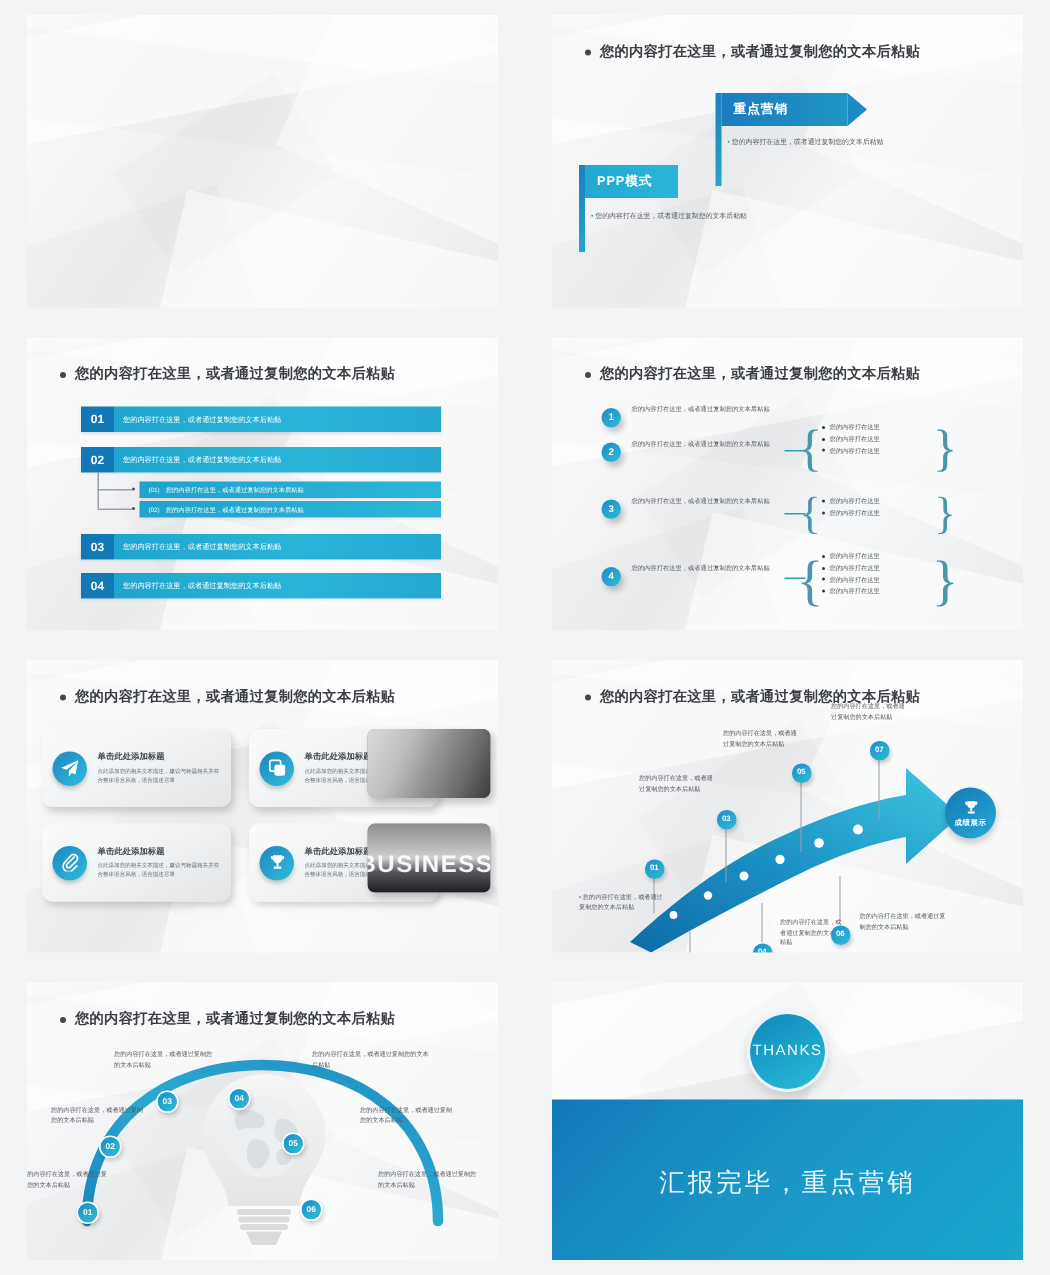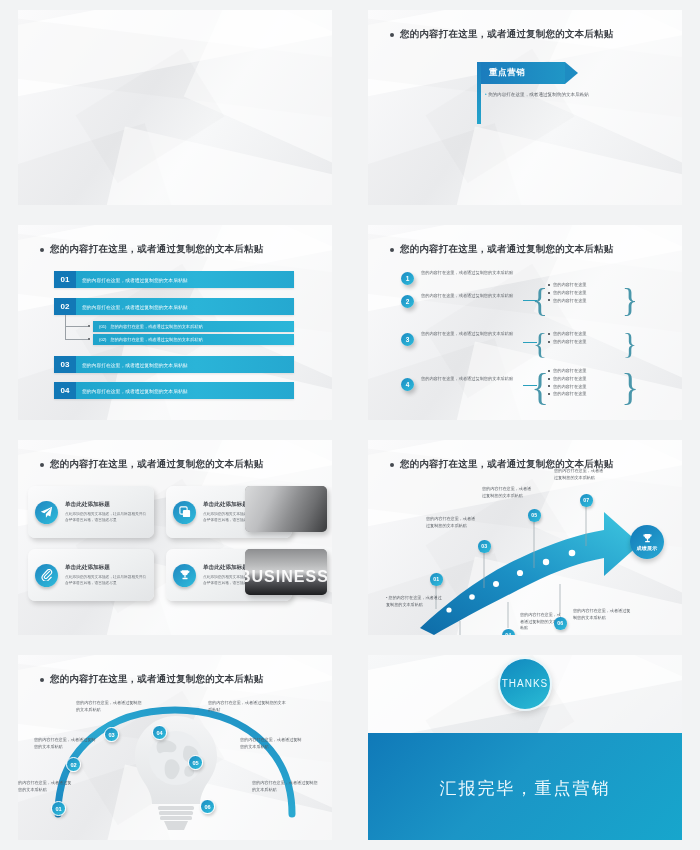--- a/index.html
+++ b/index.html
@@ -197,21 +197,21 @@
   
   .thanks-bg{
     position:absolute;left:0;right:0;bottom:0;top:42%;
     background:linear-gradient(135deg,#1079b8 0%,#1b95c6 45%,#17a6cc 100%);
   }
   .thanks-top{
     position:absolute;left:0;right:0;top:0;height:42%;
     background:linear-gradient(140deg,#f7f8f9,#eceef0 60%,#e3e5e8);
   }
   .thanks-circle{
-    position:absolute;left:50%;top:2px;transform:translateX(-50%);
+    position:absolute;left:50%;top:19px;transform:translateX(-50%);
     width:54px;height:54px;border-radius:50%;
     background:linear-gradient(150deg,#1288bf 0%,#1ba2c9 50%,#2bbcd6 100%);
     border:2.5px solid rgba(255,255,255,.9);
     display:flex;align-items:center;justify-content:center;
     color:#eafaff;font-size:10px;letter-spacing:1px;
     text-align:center;line-height:1.25;padding:0 7px;
     box-shadow:0 3px 7px rgba(0,0,0,.15);
   }
   .thanks-line{
     position:absolute;left:0;right:0;top:122px;text-align:center;
@@ -255,20 +255,28 @@
       <div class="flag" style="left:68px;top:52px;width:120px;height:62px;margin-left:41px;">
         <div class="pole"></div>
         <div class="banner" style="width:84px;background:linear-gradient(90deg,#1b7cbd,#2096c6);">重点营销</div>
         <div class="tip" style="left:88px;border-left:13px solid #1e8cc2;"></div>
         <div class="ftext" style="top:30px;">
           <span style="color:#2aa7cf;">•</span>
           <span>您的内容打在这里，或者通过复制您的文本后粘贴</span>
         </div>
       </div>
 
+      <div class="flag" style="left:18px;top:100px;width:120px;height:58px;">
+        <div class="pole"></div>
+        <div class="banner" style="width:62px;background:linear-gradient(90deg,#23a7cf,#2ab6d8);">PPP模式</div>
+        <div class="ftext" style="top:31px;">
+          <span style="color:#2aa7cf;">•</span>
+          <span>您的内容打在这里，或者通过复制您的文本后粘贴</span>
+        </div>
+      </div>
     </div>
   </div>
 
   <div class="slide">
     <div class="slide-inner">
       <div class="poly">
         <span class="f1"></span>
           <span class="f2"></span>
           <span class="f3"></span>
         <span class="f4"></span>

